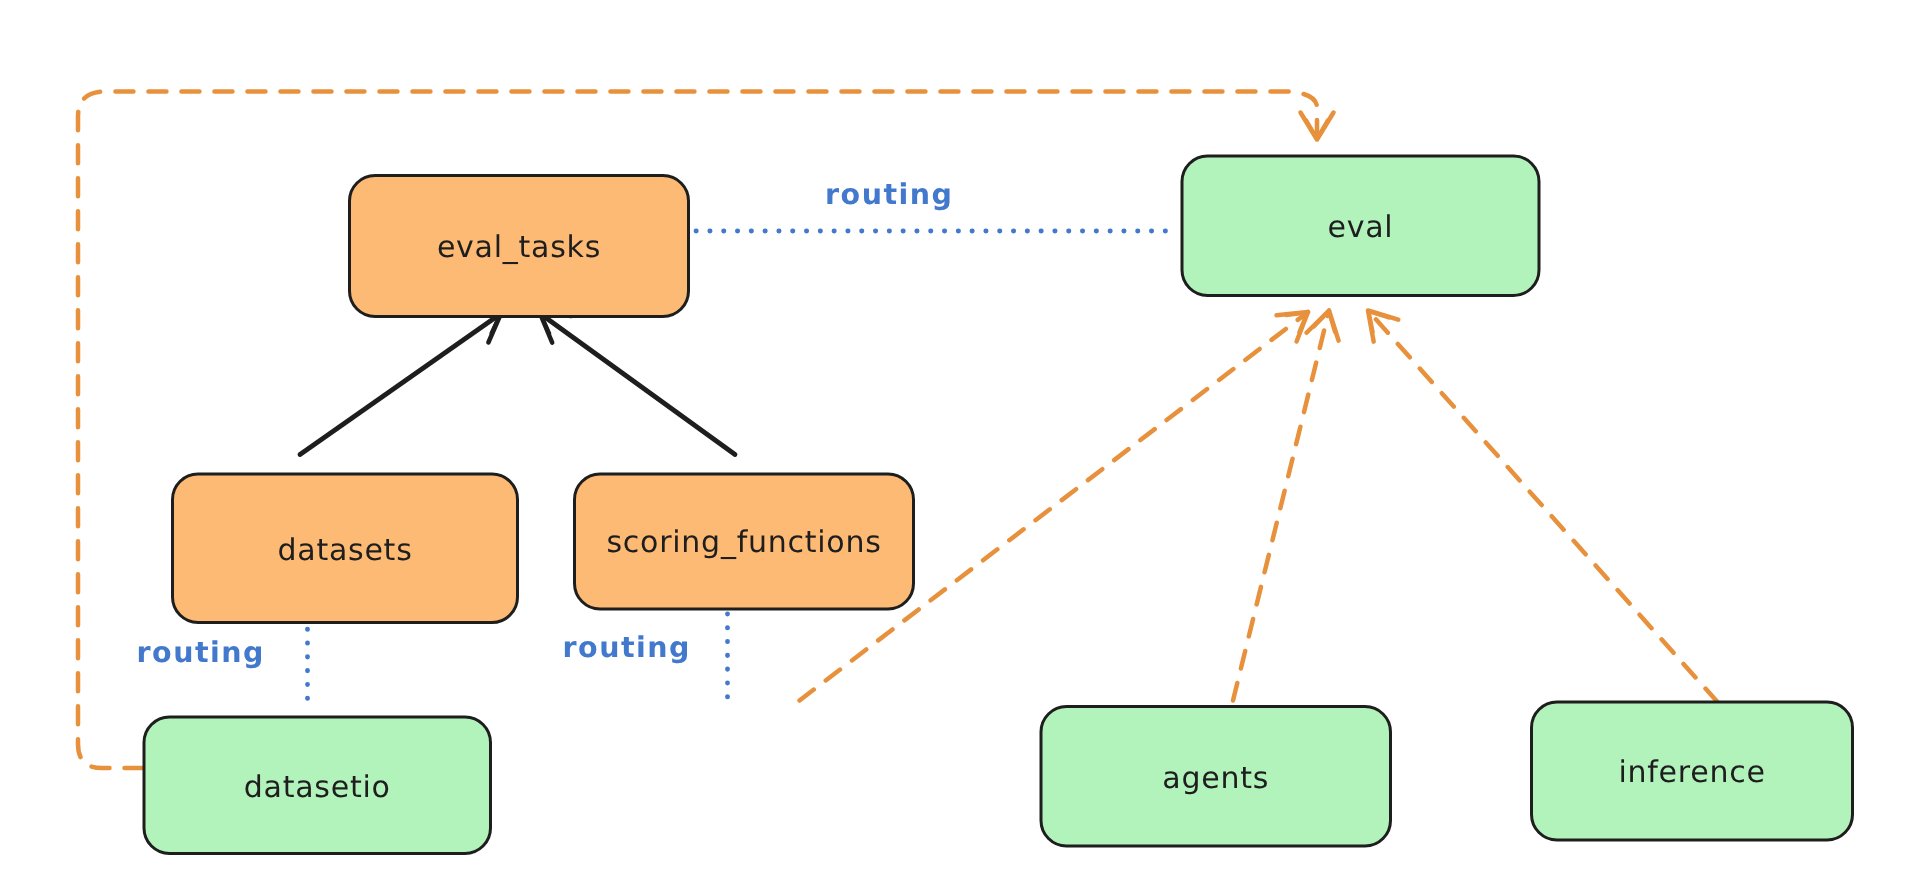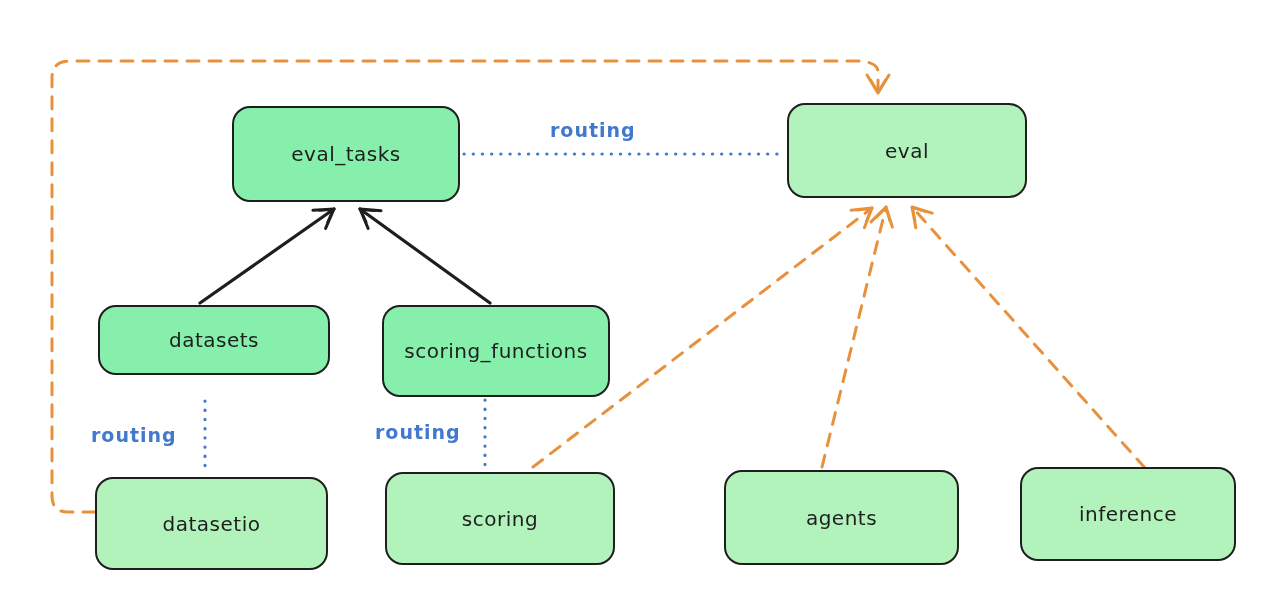--- a/index.html
+++ b/index.html
@@ -2,21 +2,21 @@
 <html><head>
 <meta charset="utf-8">
 <style>
   html,body{margin:0;padding:0;background:#ffffff;width:1280px;height:596px;overflow:hidden;
     font-family:"DejaVu Sans", sans-serif;}
   .stage{position:relative;width:1280px;height:596px;background:#ffffff;}
   svg.edges{position:absolute;left:0;top:0;z-index:1;}
   .node{position:absolute;z-index:2;display:flex;align-items:center;justify-content:center;
     border:2.8px solid #1e1e1e;border-radius:18px;box-sizing:border-box;
     font-size:20px;color:#1e1e1e;letter-spacing:0.5px;}
-  .node-blue{background:#86efac;}
+  .node-blue{background:#fdba74;margin-top:10px;}
   .node-green{background:#b2f2bb;}
   .edge-label{position:absolute;z-index:3;width:130px;
     font-size:19px;font-weight:bold;color:#4379cd;letter-spacing:1px;}
 </style>
 </head>
 <body>
 
 <div class="stage">
 
   <svg class="edges" width="1280" height="596" viewBox="0 0 1280 596">
@@ -45,37 +45,34 @@
   </svg>
 
   <div class="node node-blue" style="left:232px;top:106px;width:228px;height:96px">
     <span>eval_tasks</span>
   </div>
 
   <div class="node node-green" style="left:787px;top:103px;width:240px;height:95px">
     <span>eval</span>
   </div>
 
-  <div class="node node-blue" style="left:98px;top:305px;width:232px;height:70px">
+  <div class="node node-blue" style="left:114px;top:305px;width:232px;height:101px">
     <span>datasets</span>
   </div>
 
   <div class="node node-green" style="left:95px;top:477px;width:233px;height:93px">
     <span>datasetio</span>
   </div>
 
   <div class="node node-blue" style="left:382px;top:305px;width:228px;height:92px">
     <span>scoring_functions</span>
   </div>
 
-  <div class="node node-green" style="left:385px;top:472px;width:230px;height:93px">
-    <span>scoring</span>
-  </div>
 
-  <div class="node node-green" style="left:724px;top:470px;width:235px;height:95px">
+  <div class="node node-green" style="left:693px;top:470px;width:235px;height:95px">
     <span>agents</span>
   </div>
 
   <div class="node node-green" style="left:1020px;top:467px;width:216px;height:94px">
     <span>inference</span>
   </div>
 
   <span class="edge-label" style="left:550px;top:119px">routing</span>
   <span class="edge-label" style="left:91px;top:424px">routing</span>
   <span class="edge-label" style="left:375px;top:421px">routing</span>

